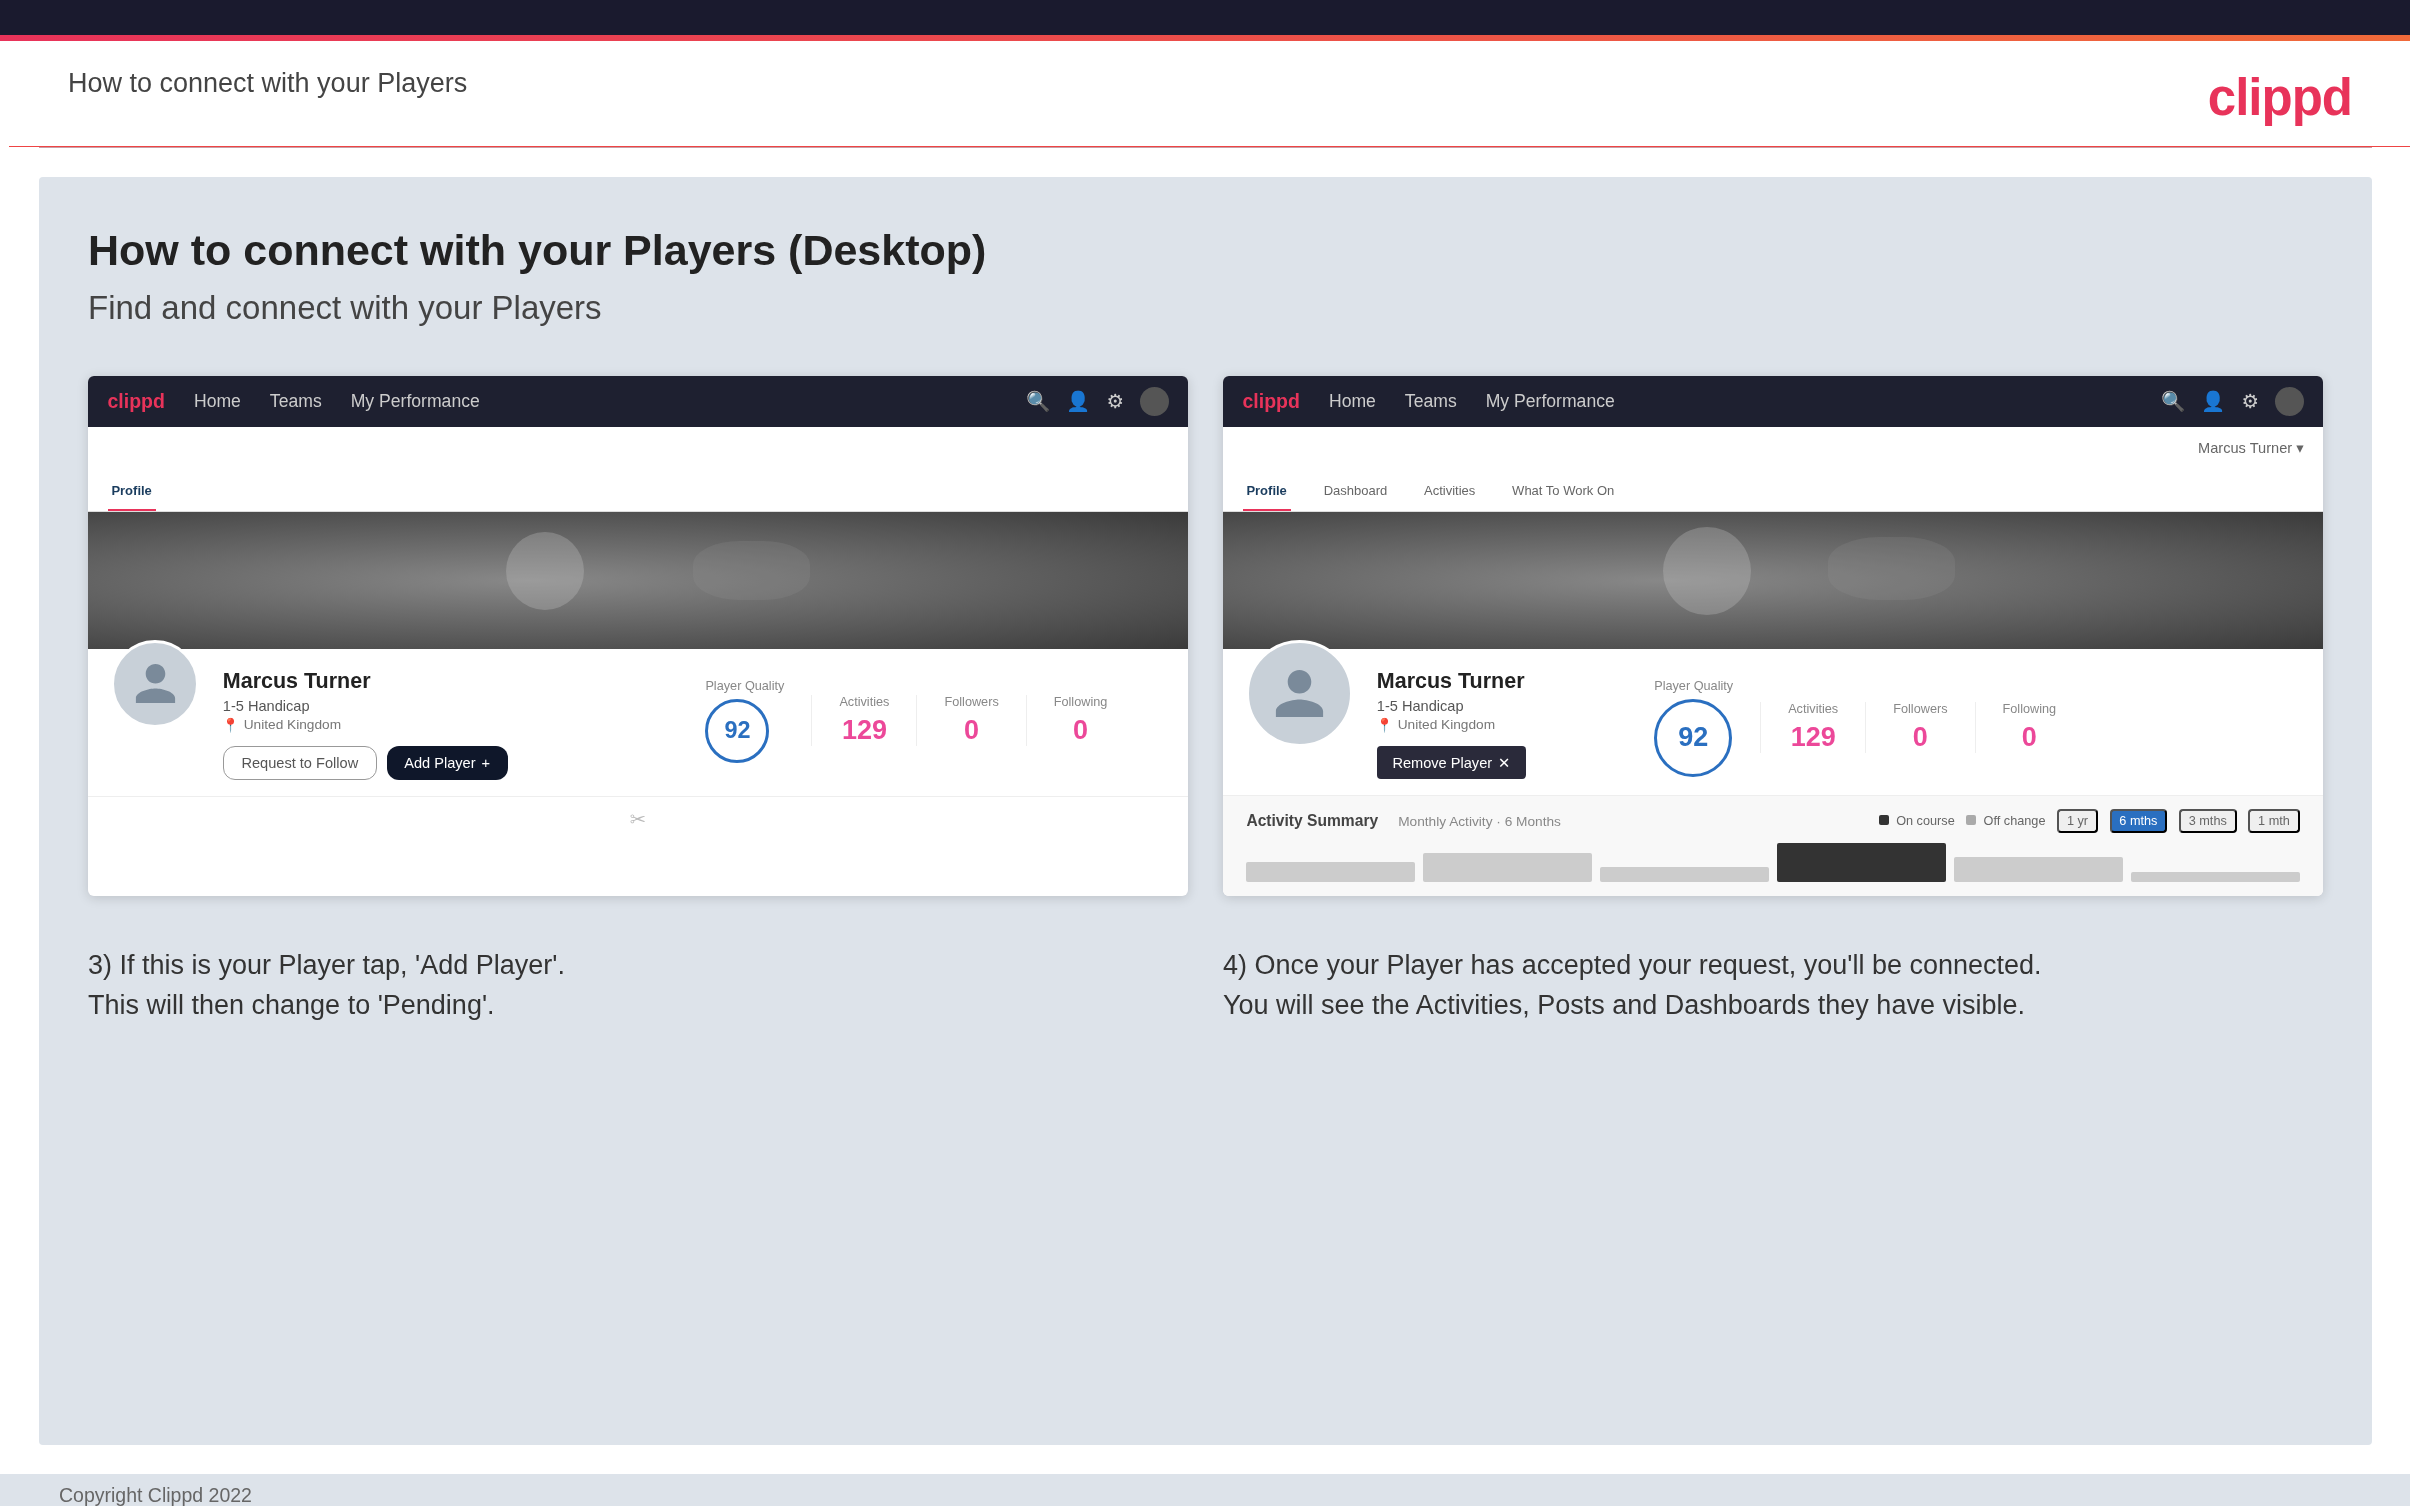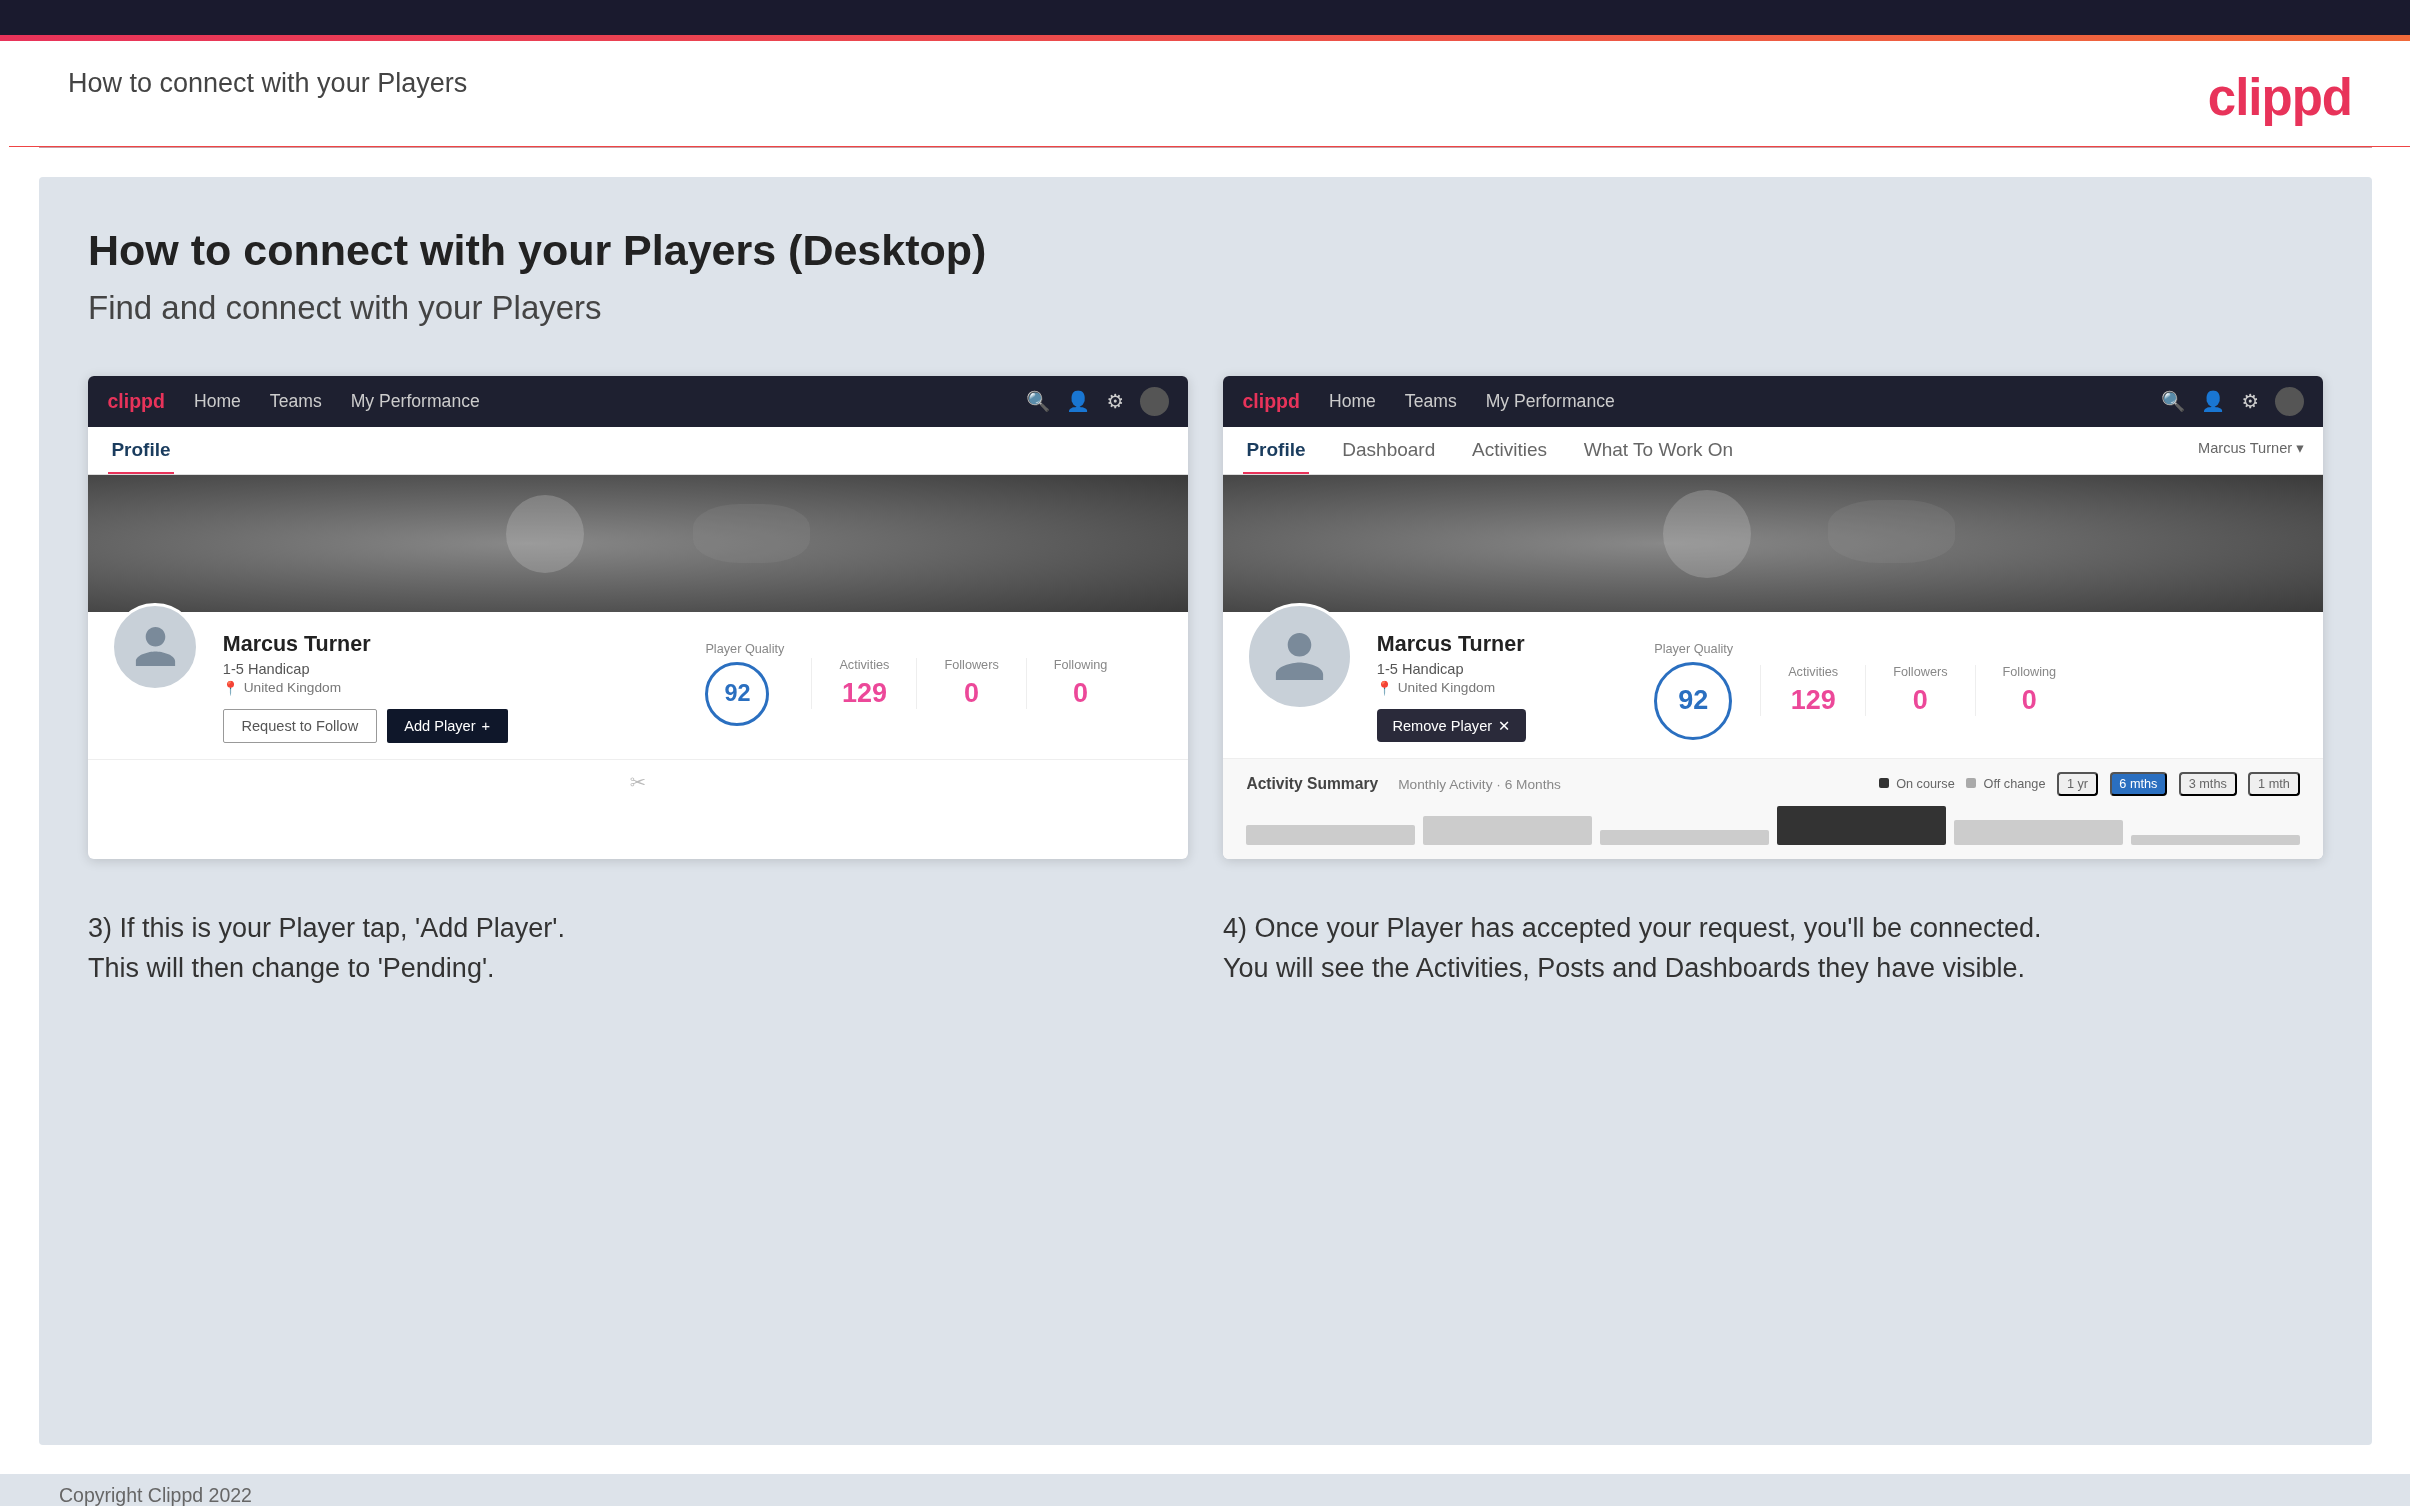--- a/index.html
+++ b/index.html
@@ -112,25 +112,26 @@
 
     
     .mock-tabs {
       background: #fff;
       border-bottom: 1px solid #ddd;
       display: flex;
       padding: 0 19.5px;
       gap: 29px;
     }
     .mock-tab {
-      font-size: 19px;
+      font-size: 13px;
       padding: 11.7px 3.9px;
       color: #666;
       border-bottom: 2.9px solid transparent;
       cursor: pointer;
+      margin-top: 44px;
     }
     .mock-tab.active {
       color: #1a3c5e;
       border-bottom-color: #e8335a;
       font-weight: 600;
     }
     .mock-tab-right {
       margin-left: auto;
       font-size: 14.6px;
       color: #666;
@@ -212,21 +213,21 @@
       align-items: center;
       gap: 3.9px;
     }
     .mock-player-actions {
       display: flex;
       gap: 9.8px;
       margin-top: 13.7px;
     }
     .mock-btn {
       padding: 7.8px 17.6px;
-      border-radius: 2px;
+      border-radius: 12px;
       font-size: 14.6px;
       cursor: pointer;
       border: none;
     }
     .mock-btn-outline {
       background: transparent;
       border: 1.5px solid #999;
       color: #555;
     }
     .mock-btn-dark {

